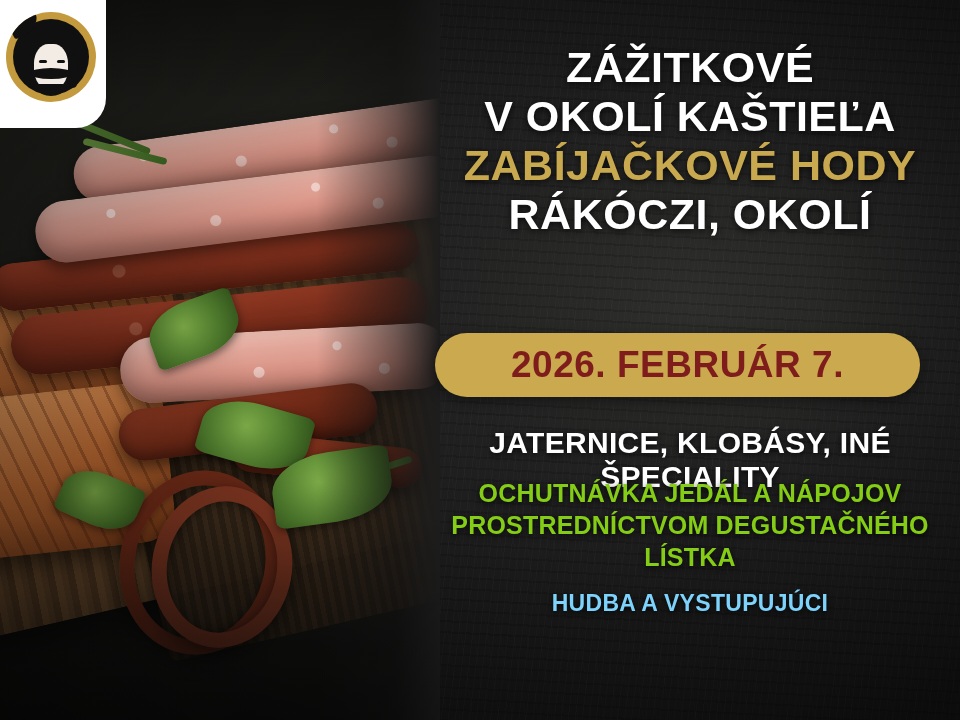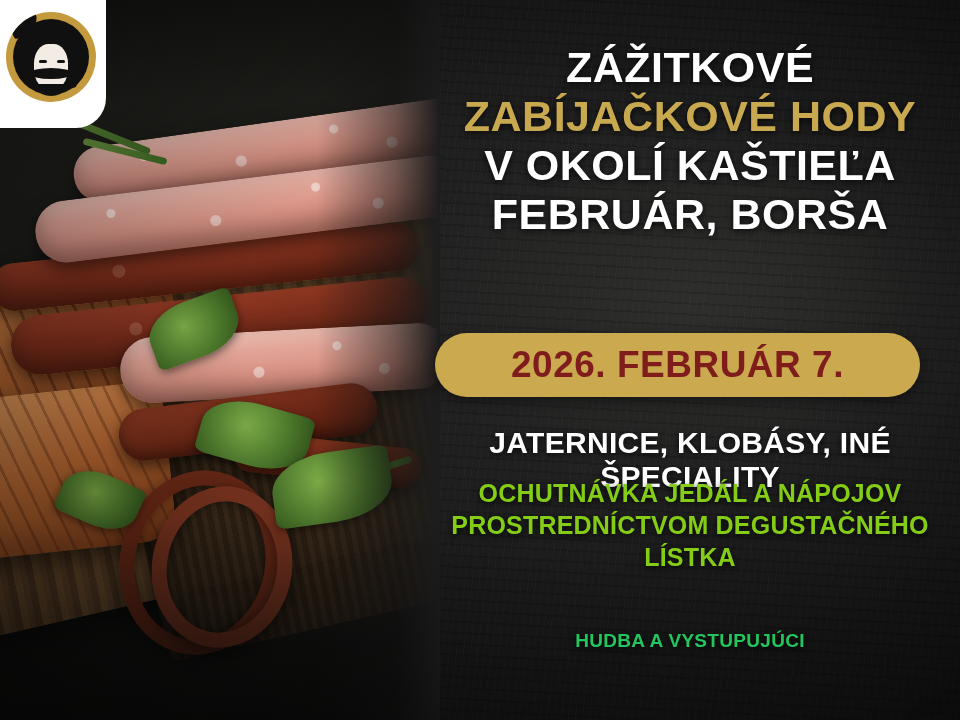--- a/index.html
+++ b/index.html
@@ -328,24 +328,23 @@
   }
   .tag-tasting {
     top: 470px;
     color: #84cc16;
     font-size: 25px;
     line-height: 1.28;
     letter-spacing: .2px;
   }
   .tag-music {
     top: 583px;
-    color: #22c55e;
-    font-size: 19px;
+    color: #7dd3fc;
+    font-size: 23px;
     letter-spacing: .3px;
-    margin-top: 40px;
   }
 
   
   .contact-bar {
     position: absolute;
     left: 243px; top: 658px;
     width: 515px; height: 62px;
     background: #fdfdfd;
     border-radius: 34px 34px 0 0;
     display: flex;
@@ -416,23 +415,23 @@
       <div class="emblem-eye eye-r"></div>
       <div class="emblem-mous"></div>
       <div class="emblem-chin"></div>
     </div>
   </div>
 
   <div class="content">
 
     <div class="headline">
       <span class="hl">ZÁŽITKOVÉ</span>
+      <span class="hl">V OKOLÍ KAŠTIEĽA</span>
       <span class="hl hl-gold">ZABÍJAČKOVÉ HODY</span>
-      <span class="hl">V OKOLÍ KAŠTIEĽA</span>
-      <span class="hl">FEBRUÁR, BORŠA</span>
+      <span class="hl">RÁKÓCZI, OKOLÍ</span>
     </div>
 
     <div class="date-badge">
       <span class="date-text">2026. FEBRUÁR 7.</span>
     </div>
 
     <div class="tagline tag-specialties">JATERNICE, KLOBÁSY, INÉ ŠPECIALITY</div>
 
     <div class="tagline tag-tasting">OCHUTNÁVKA JEDÁL A NÁPOJOV PROSTREDNÍCTVOM DEGUSTAČNÉHO LÍSTKA</div>
 

